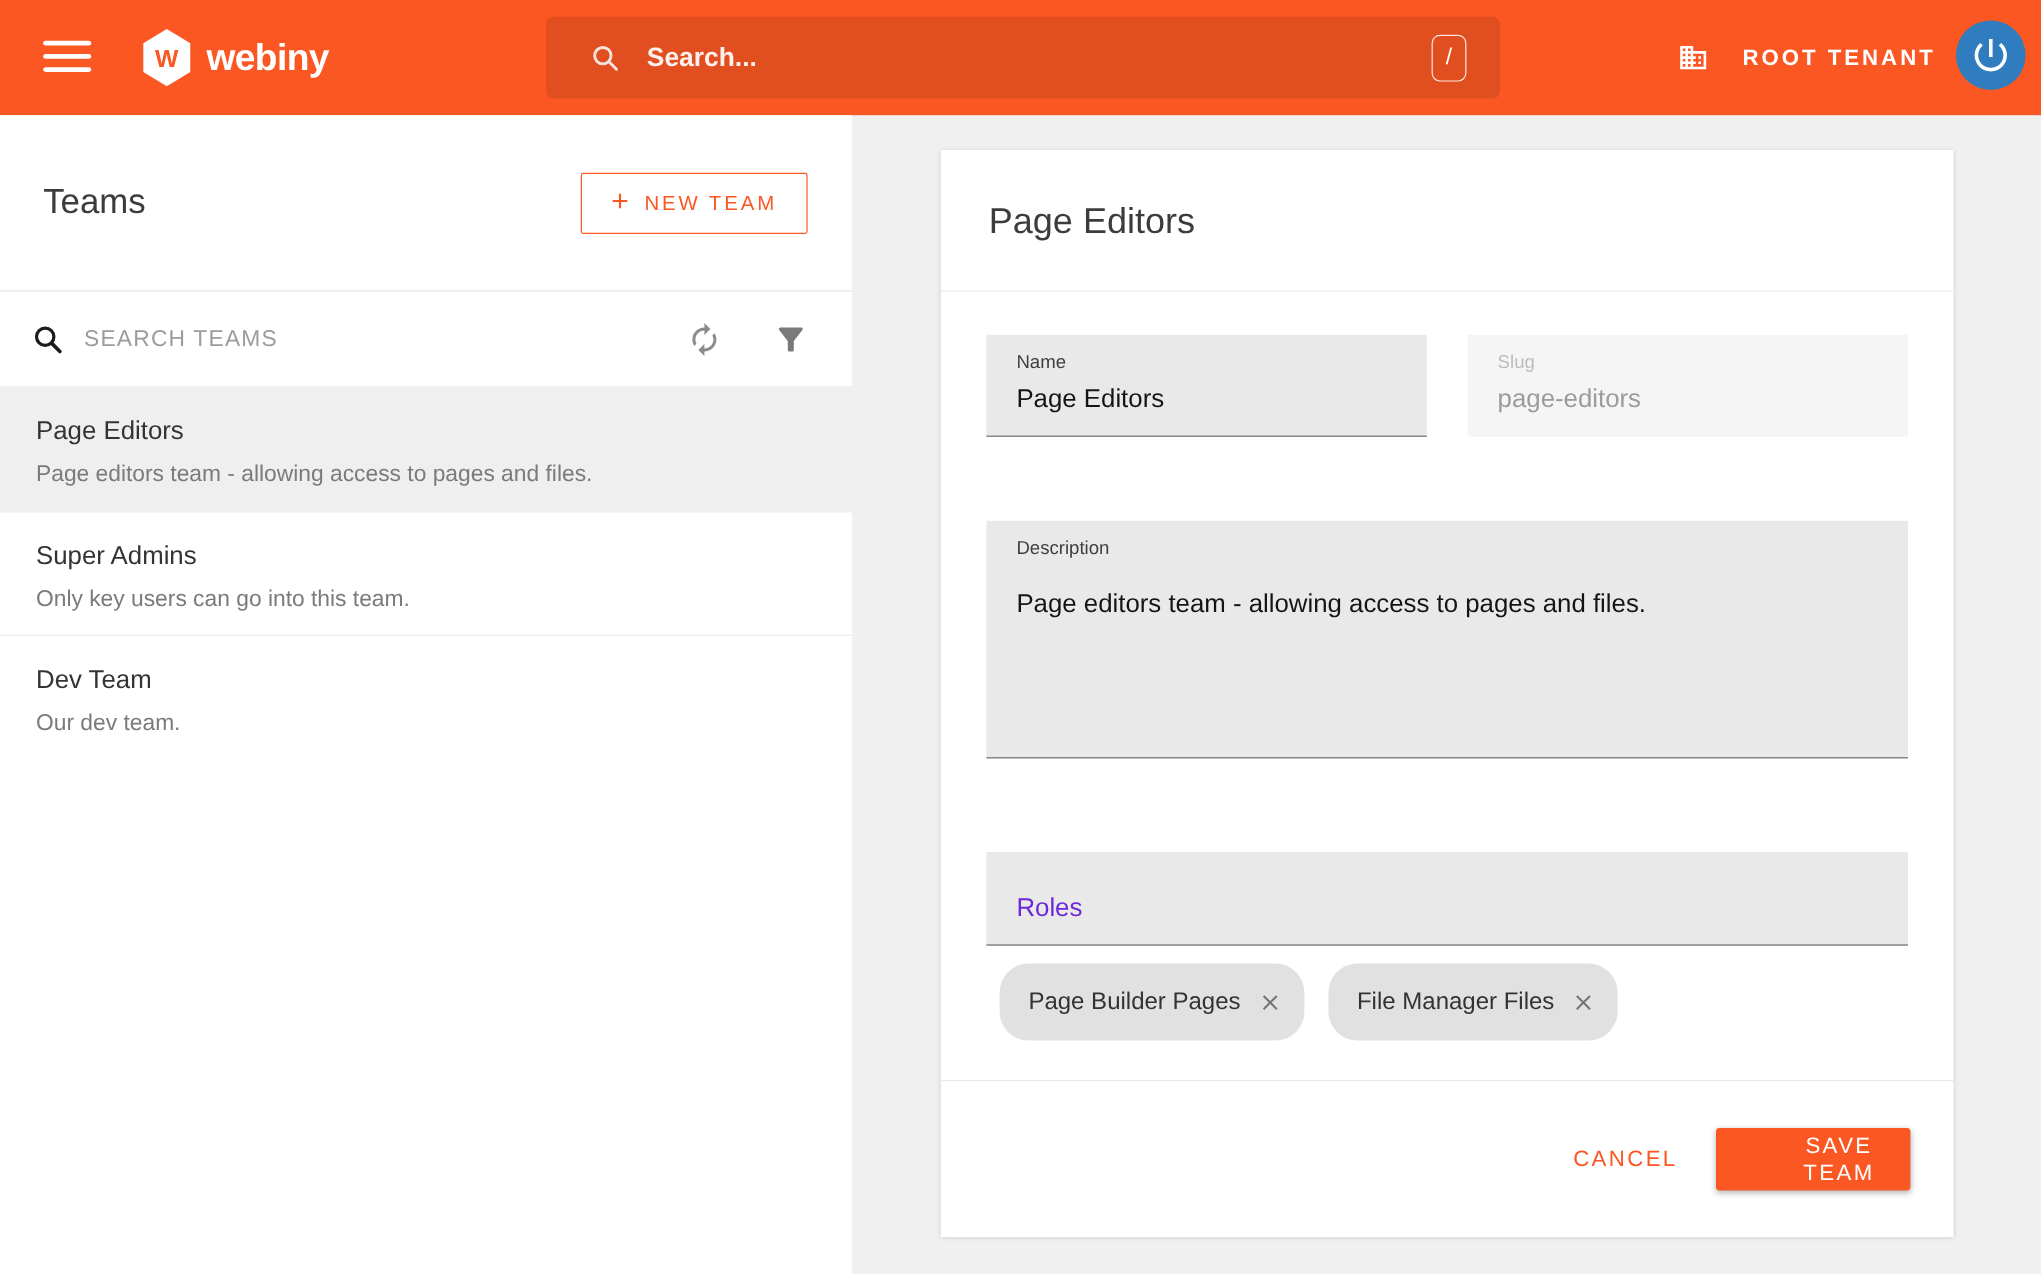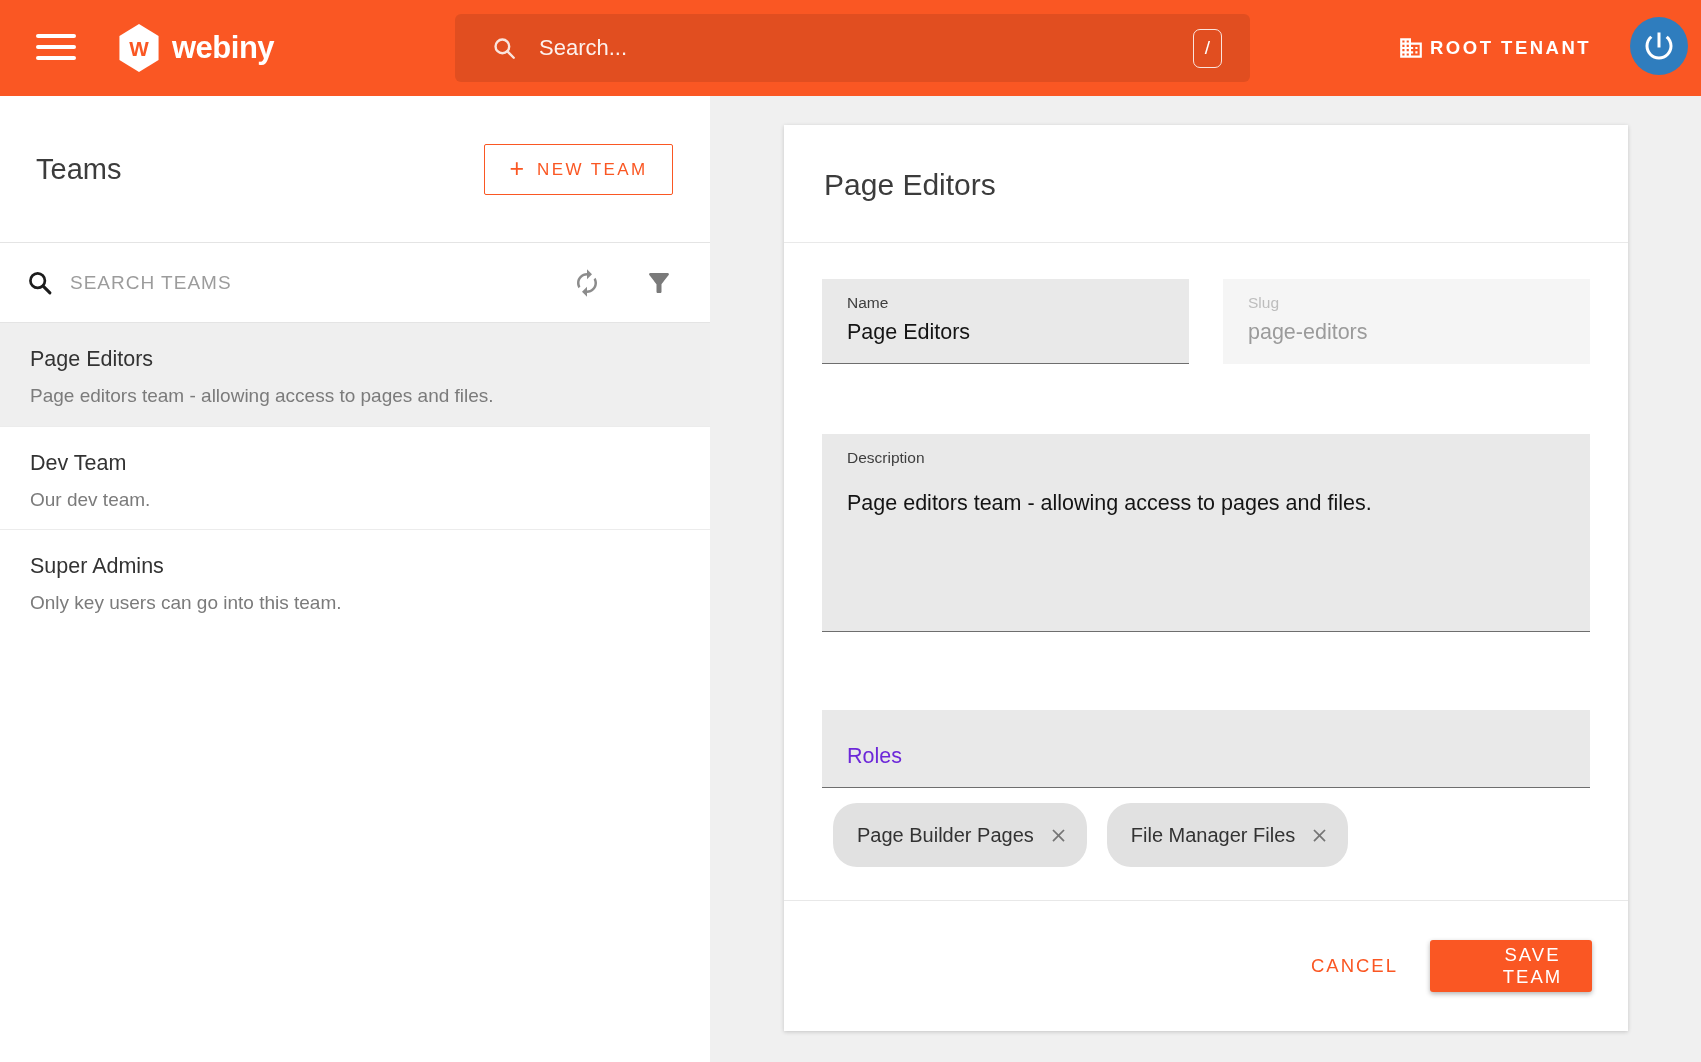--- a/index.html
+++ b/index.html
@@ -16,29 +16,29 @@
   .logo { position:absolute; left:117px; top:23px; display:flex; align-items:center; }
   .logo svg { width:44px; height:50px; }
   .wordmark { color:#fff; font-size:31px; font-weight:bold; letter-spacing:-0.5px; margin-left:11px; line-height:50px; }
   .searchbar {
     position:absolute; left:455px; top:14px; width:795px; height:68px;
     background:#e14e20; border-radius:6px; display:flex; align-items:center;
   }
   .searchbar .sicon { margin-left:36px; width:26px; height:26px; color:#ffffff; opacity:.85; flex:0 0 auto; }
   .searchbar input {
     flex:1; margin-left:22px; background:transparent; border:none; outline:none;
-    color:#fff; font-size:22px; font-family:inherit;
+    color:#fff; font-size:22px; font-family:inherit;font-weight:bold;
   }
   .searchbar input::placeholder { color:rgba(255,255,255,.92); }
   .slash-badge {
     margin-right:28px; width:29px; height:39px; border:1.5px solid rgba(255,255,255,.85);
     border-radius:7px; color:#fff; font-size:19px; display:flex; align-items:center; justify-content:center;
     flex:0 0 auto;
   }
-  .tenant { position:absolute; left:1398px; top:0; height:96px; display:flex; align-items:center; gap:6px; color:#fff; cursor:pointer; }
+  .tenant { position:absolute; left:1398px; top:0; height:96px; display:flex; align-items:center; gap:28px; color:#fff; cursor:pointer; }
   .tenant svg { width:26px; height:26px; }
   .tenant .tlabel { font-size:18.5px; font-weight:600; letter-spacing:2.5px; }
   .avatar {
     position:absolute; left:1630px; top:17px; width:58px; height:58px; border-radius:50%;
     background:#2f7dbe; display:flex; align-items:center; justify-content:center; cursor:pointer;
   }
   .avatar svg { width:36px; height:36px; }
 
   
   .panel { position:absolute; left:0; top:96px; width:710px; height:966px; background:#fff; }
@@ -172,26 +172,26 @@
         <path fill="currentColor" d="M4.25 5.61C6.27 8.2 10 13 10 13v6c0 .55.45 1 1 1h2c.55 0 1-.45 1-1v-6s3.73-4.8 5.75-7.39C20.26 4.95 19.79 4 18.96 4H5.04c-.83 0-1.3.95-.79 1.61z"></path>
       </svg>
     </div>
 
     <div class="team-list">
       <div class="team-item selected">
         <div class="team-name">Page Editors</div>
         <div class="team-desc">Page editors team - allowing access to pages and files.</div>
       </div>
       <div class="team-item">
+        <div class="team-name">Super Admins</div>
+        <div class="team-desc">Only key users can go into this team.</div>
+      </div>
+      <div class="team-item">
         <div class="team-name">Dev Team</div>
         <div class="team-desc">Our dev team.</div>
-      </div>
-      <div class="team-item">
-        <div class="team-name">Super Admins</div>
-        <div class="team-desc">Only key users can go into this team.</div>
       </div>
     </div>
   </div>
 
   <div class="card">
     <div class="card-head">
       <div class="card-title">Page Editors</div>
     </div>
 
     <div class="ffield f-name">

